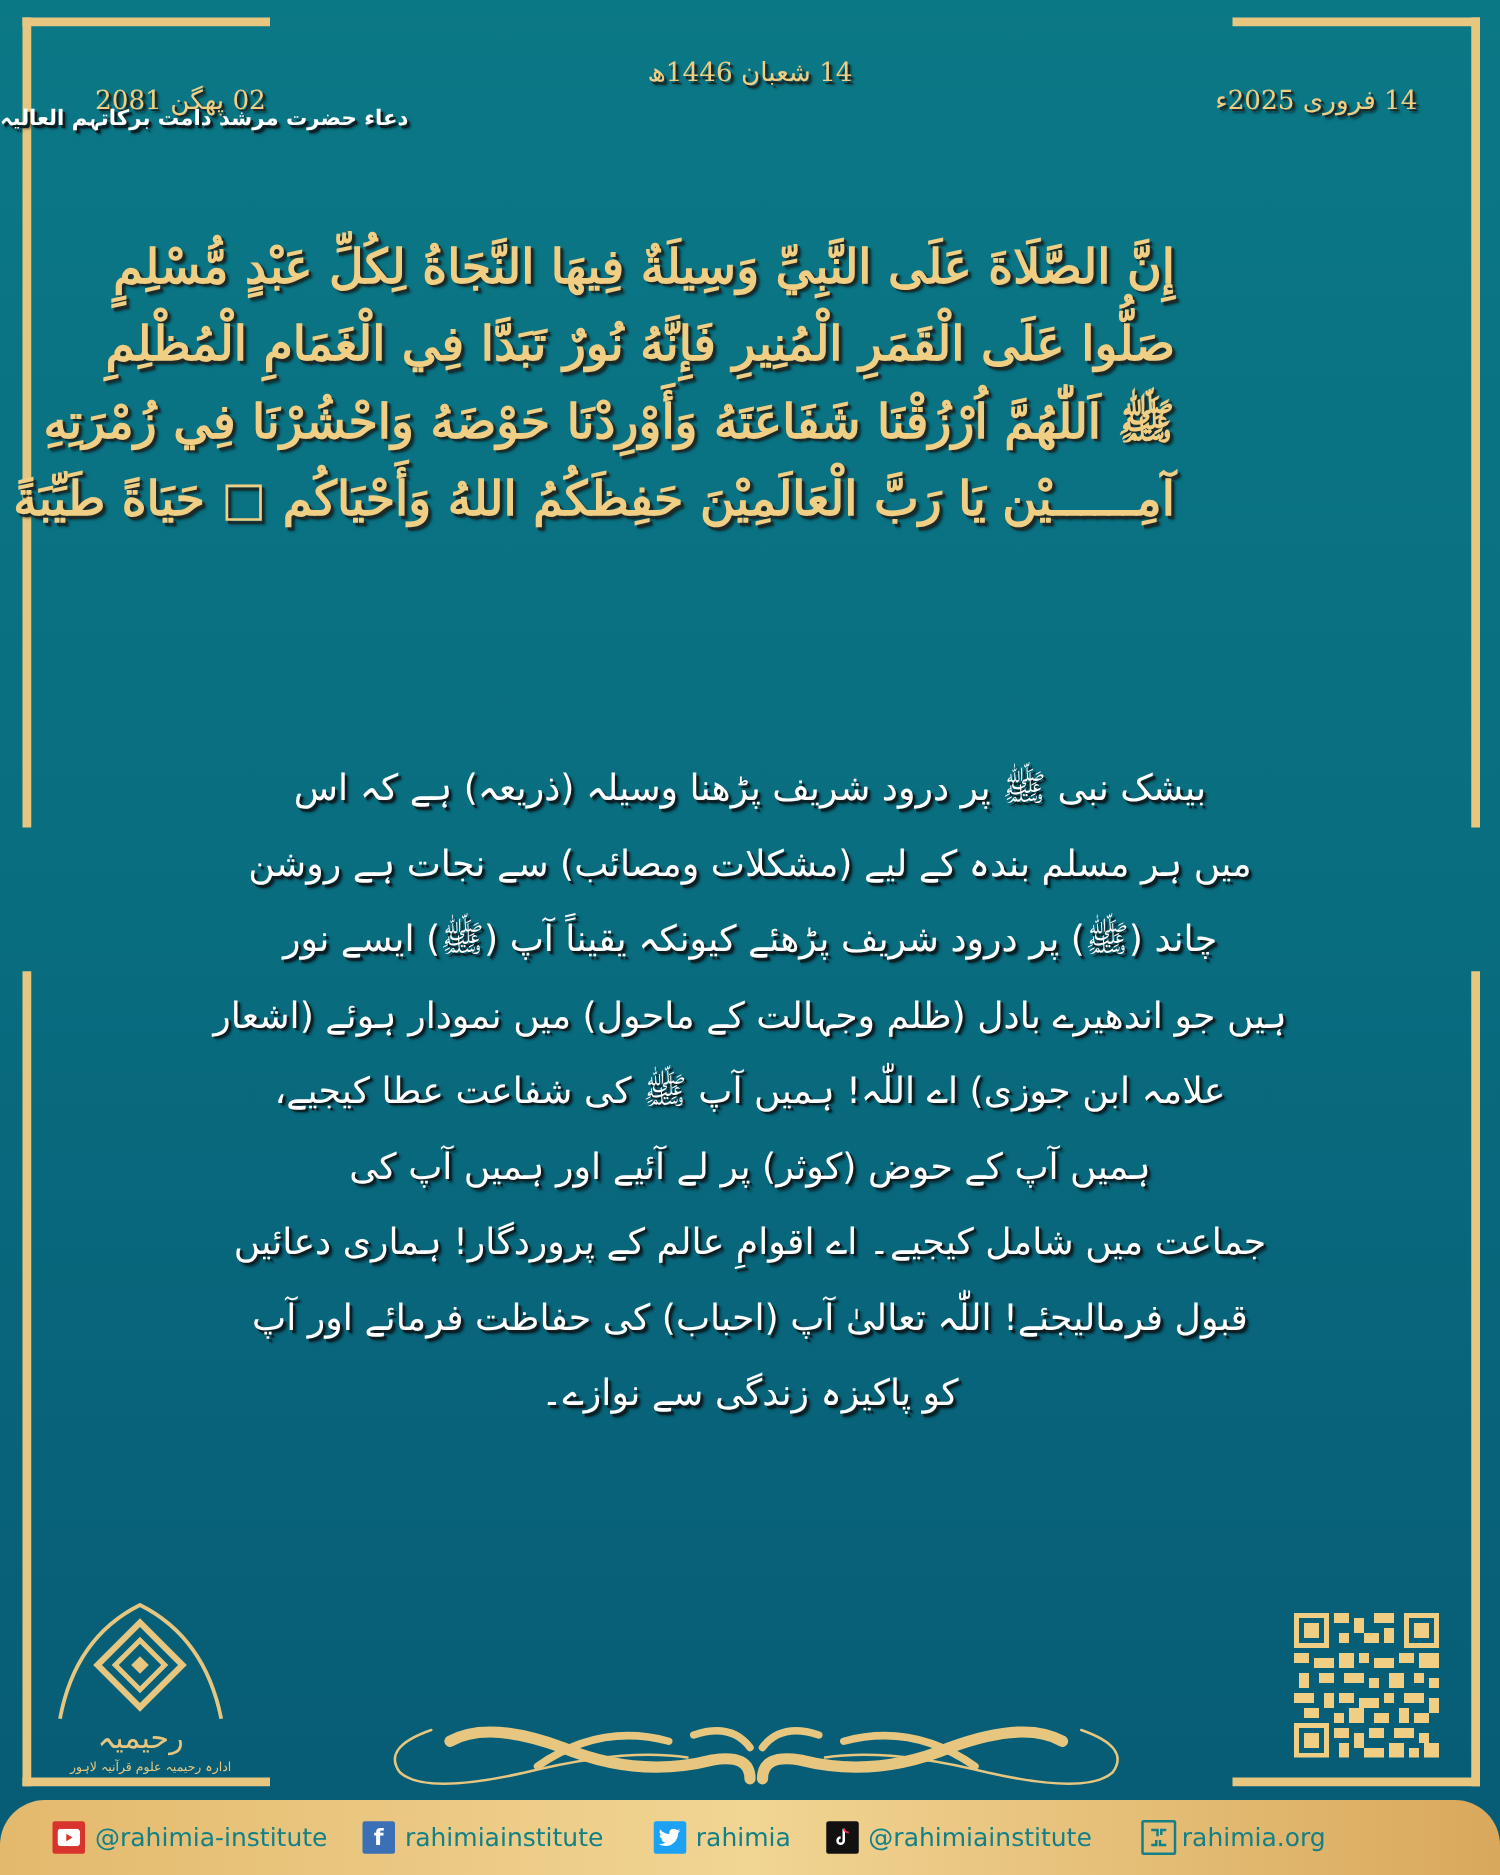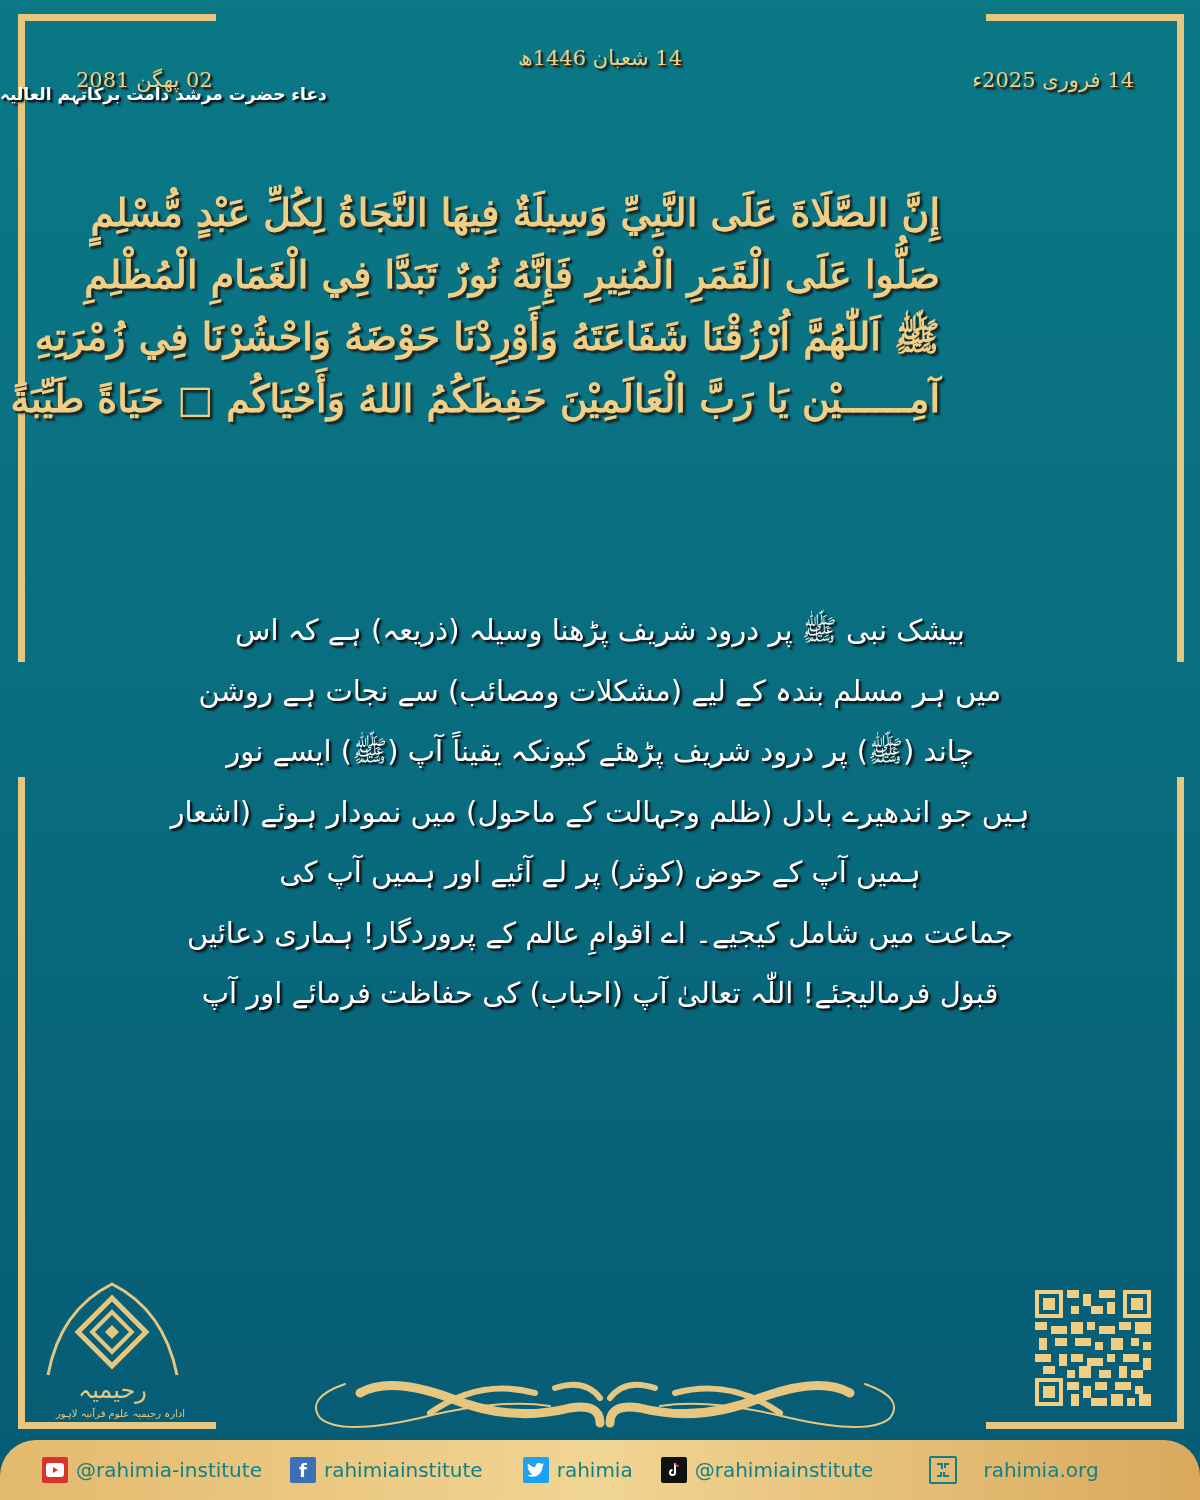--- a/index.html
+++ b/index.html
@@ -62,23 +62,25 @@
   <div class="arabic-line gold">صَلُّوا عَلَى الْقَمَرِ الْمُنِيرِ فَإِنَّهُ نُورٌ تَبَدَّا فِي الْغَمَامِ الْمُظْلِمِ</div>
   <div class="arabic-line gold">ﷺ اَللّٰهُمَّ اُرْزُقْنَا شَفَاعَتَهُ وَأَوْرِدْنَا حَوْضَهُ وَاحْشُرْنَا فِي زُمْرَتِهِ</div>
   <div class="arabic-line gold">آمِــــــيْن يَا رَبَّ الْعَالَمِيْنَ حَفِظَكُمُ اللهُ وَأَحْيَاكُم □ حَيَاةً طَيِّبَةً</div>
 </div>
 
 <div class="urdu-block">
   <div class="urdu-line white">بیشک نبی ﷺ پر درود شریف پڑھنا وسیلہ (ذریعہ) ہے کہ اس</div>
   <div class="urdu-line white">میں ہر مسلم بندہ کے لیے (مشکلات ومصائب) سے نجات ہے روشن</div>
   <div class="urdu-line white">چاند (ﷺ) پر درود شریف پڑھئے کیونکہ یقیناً آپ (ﷺ) ایسے نور</div>
   <div class="urdu-line white">ہیں جو اندھیرے بادل (ظلم وجہالت کے ماحول) میں نمودار ہوئے (اشعار</div>
+  <div class="urdu-line white">علامہ ابن جوزی) اے اللّٰہ! ہمیں آپ ﷺ کی شفاعت عطا کیجیے،</div>
   <div class="urdu-line white">ہمیں آپ کے حوض (کوثر) پر لے آئیے اور ہمیں آپ کی</div>
   <div class="urdu-line white">جماعت میں شامل کیجیے۔ اے اقوامِ عالم کے پروردگار! ہماری دعائیں</div>
   <div class="urdu-line white">قبول فرمالیجئے! اللّٰہ تعالیٰ آپ (احباب) کی حفاظت فرمائے اور آپ</div>
+  <div class="urdu-line white">کو پاکیزہ زندگی سے نوازے۔</div>
 </div>
 
 <div class="logo">
   <svg width="145" height="150" viewBox="0 0 145 150">
     <path d="M8 95 Q20 30 72 4 Q124 30 137 95" fill="none" stroke="#e7c77f" stroke-width="3"></path>
     <g fill="#e7c77f" transform="translate(72,52) rotate(45)">
       <rect x="-24" y="-24" width="48" height="48" fill="none" stroke="#e7c77f" stroke-width="5"></rect>
       <rect x="-14" y="-14" width="28" height="28" fill="none" stroke="#e7c77f" stroke-width="4"></rect>
       <rect x="-5" y="-5" width="10" height="10"></rect>
     </g>
@@ -181,21 +183,21 @@
   </div>
   <div class="social">
     <span class="social-icon" style="background:#111;">
       <svg width="14" height="16" viewBox="0 0 14 16">
           <path d="M8 1v9.5a2.5 2.5 0 1 1-2.5-2.5" fill="none" stroke="#fff" stroke-width="2"></path>
           <path d="M8 1q1 3 4 3" fill="none" stroke="#fe2c55" stroke-width="1.5"></path>
         </svg>
     </span>
     <span class="social-text">@rahimiainstitute</span>
   </div>
-  <div class="social" style="margin-left:28px;gap:22px;">
+  <div class="social" style="margin-left:12px;">
     <span class="social-icon" style="border:2px solid #138087; width:24px; height:24px; margin-right:4px;">
       <svg width="16" height="16" viewBox="0 0 16 16">
           <g fill="none" stroke="#138087" stroke-width="2">
             <path d="M2 2h5v5"></path>
             <path d="M14 2h-4v4"></path>
             <path d="M2 14h4v-4"></path>
             <path d="M14 14h-5v-4"></path>
           </g>
         </svg>
     </span>

